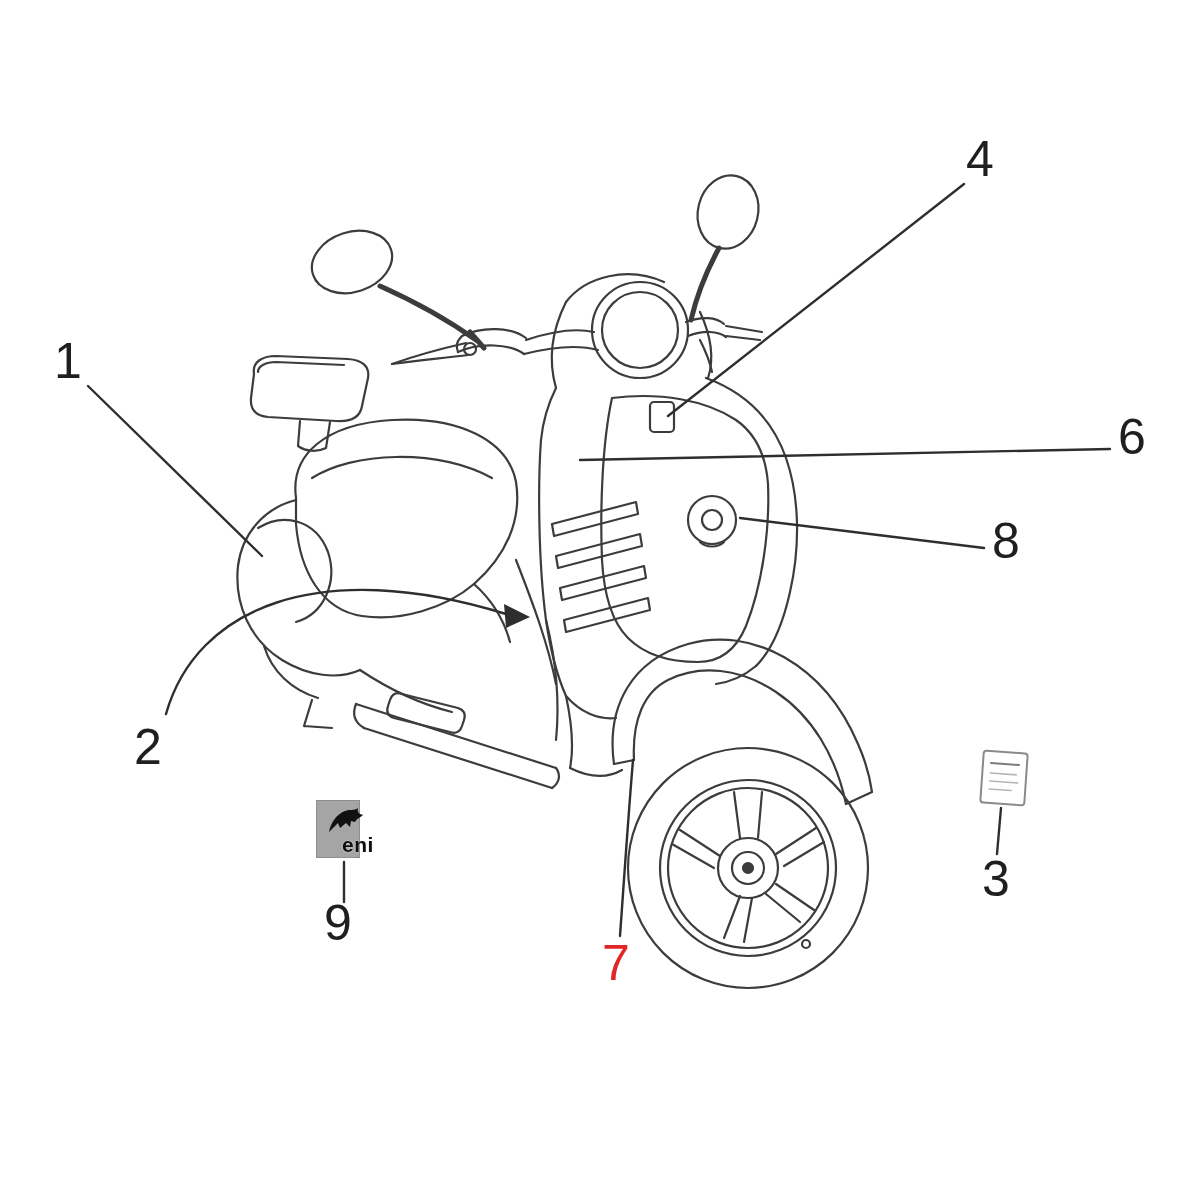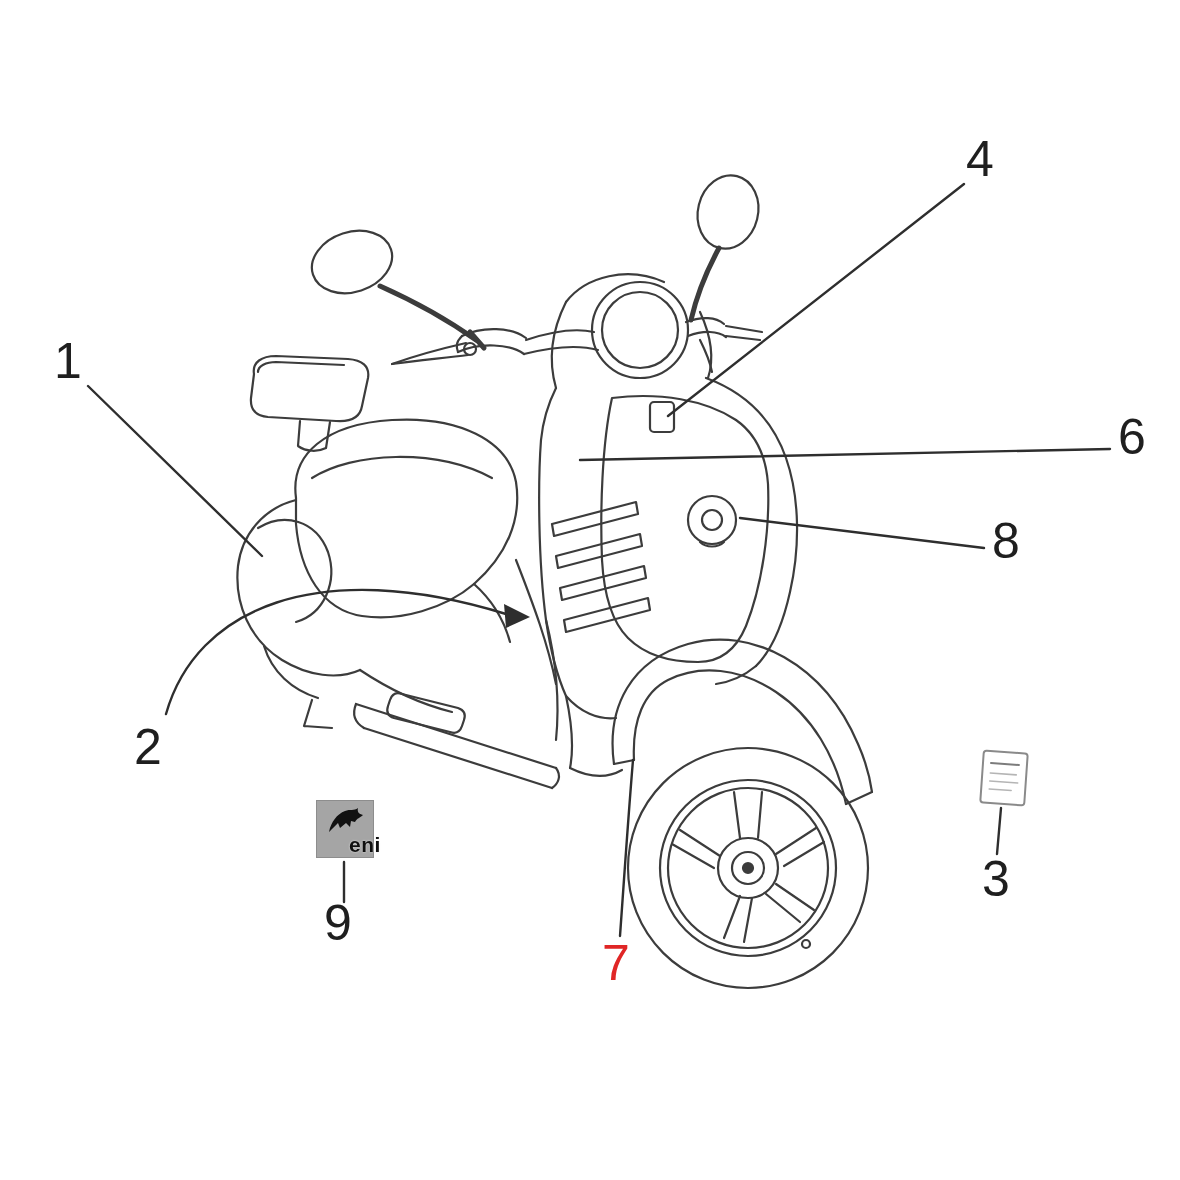--- a/index.html
+++ b/index.html
@@ -6,21 +6,21 @@
   .canvas{
     position:relative;width:1180px;height:1180px;background:#ffffff;
     font-family:"Liberation Sans",sans-serif;overflow:hidden;
   }
   .canvas>svg.art{position:absolute;left:0;top:0;}
   .callout{
     position:absolute;font-size:50px;line-height:1;color:#1f1f1f;
     user-select:none;white-space:nowrap;
   }
   .badge{
-    position:absolute;left:316px;top:800px;width:58px;height:58px;
+    position:absolute;left:316px;top:800px;width:44px;height:58px;
     background:#a5a5a5;box-sizing:border-box;border:1px solid #8d8d8d;
     display:flex;align-items:flex-end;justify-content:center;padding-left:40px;
   }
   .badge .logo{position:absolute;top:1px;left:6px;}
   .badge .badge-text{
     font-weight:bold;font-size:21px;line-height:1.0;color:#0f0f0f;
     letter-spacing:.5px;text-shadow:0 0 2px #e9e9e9;padding-bottom:2px;
   }
 </style>
 </head>

